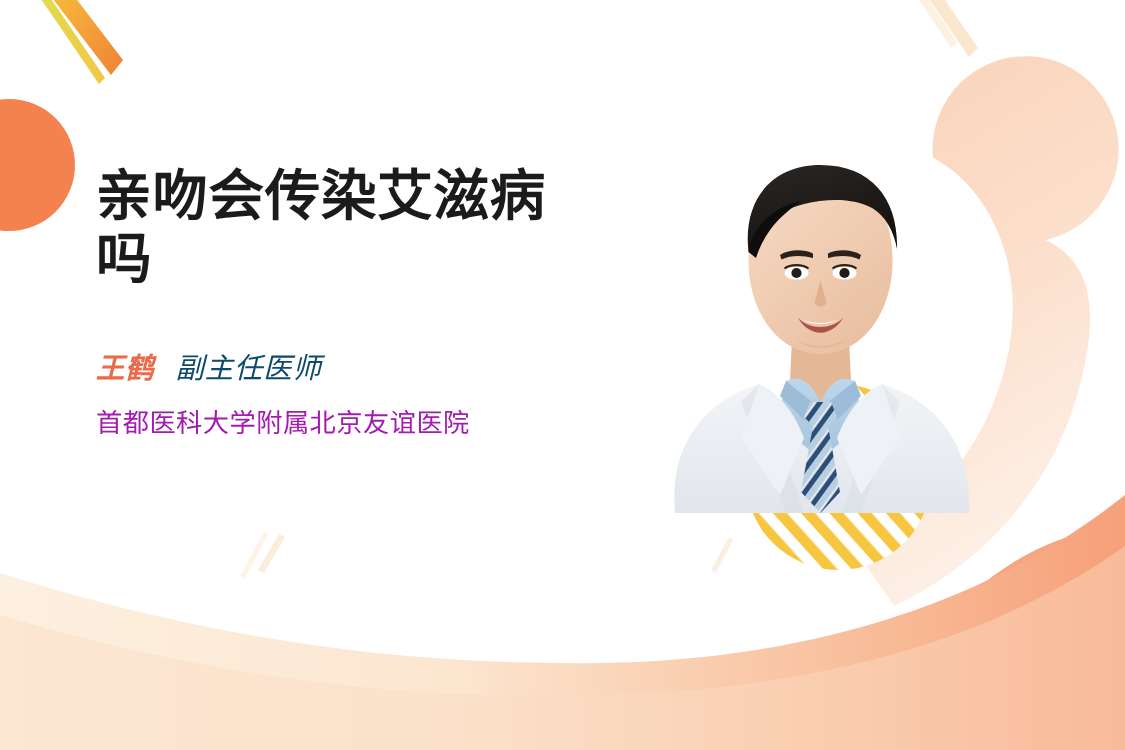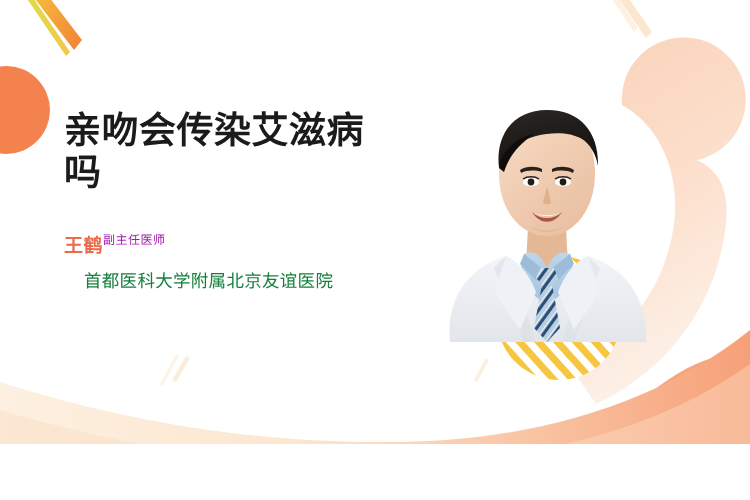--- a/index.html
+++ b/index.html
@@ -8,21 +8,21 @@
     padding: 0;
     background: #ffffff;
   }
   body {
     font-family: "Liberation Sans", "DejaVu Sans", sans-serif;
   }
 
   .cover {
     position: relative;
     width: 750px;
-    height: 444px;
+    height: 500px;
     overflow: hidden;
     background: #ffffff;
   }
 
   
   .bg-layer {
     position: absolute;
     inset: 0;
     width: 750px;
     height: 500px;
@@ -45,42 +45,43 @@
     color: #1b1b1b;
     letter-spacing: 0.5px;
     margin: 0;
     white-space: pre-line;
     max-width: 340px;
   }
 
   .byline {
     margin-top: 36px;
     display: flex;
-    align-items: flex-start;
+    align-items: flex-end;
+    gap: 14px;
+    font-style: italic;
   }
   .doctor-name {
     font-size: 19px;
     font-weight: 700;
     color: #ea6a49;
     letter-spacing: 0.5px;
   }
   .doctor-rank {
-    font-size: 12px;
+    font-size: 19px;
     font-weight: 400;
-    color: #a21caf;
+    color: #0c4a6e;
     letter-spacing: 0.5px;
   }
 
   .affiliation {
     margin-top: 12px;
     font-size: 17.5px;
     line-height: 1.45;
-    color: #15803d;
+    color: #a21caf;
     letter-spacing: 0.3px;
-    margin-left: 20px;
   }
   .affiliation div { white-space: nowrap; }
 
   
   .photo-wrap {
     position: absolute;
     left: 432px;
     top: 92px;
     width: 230px;
     height: 250px;

